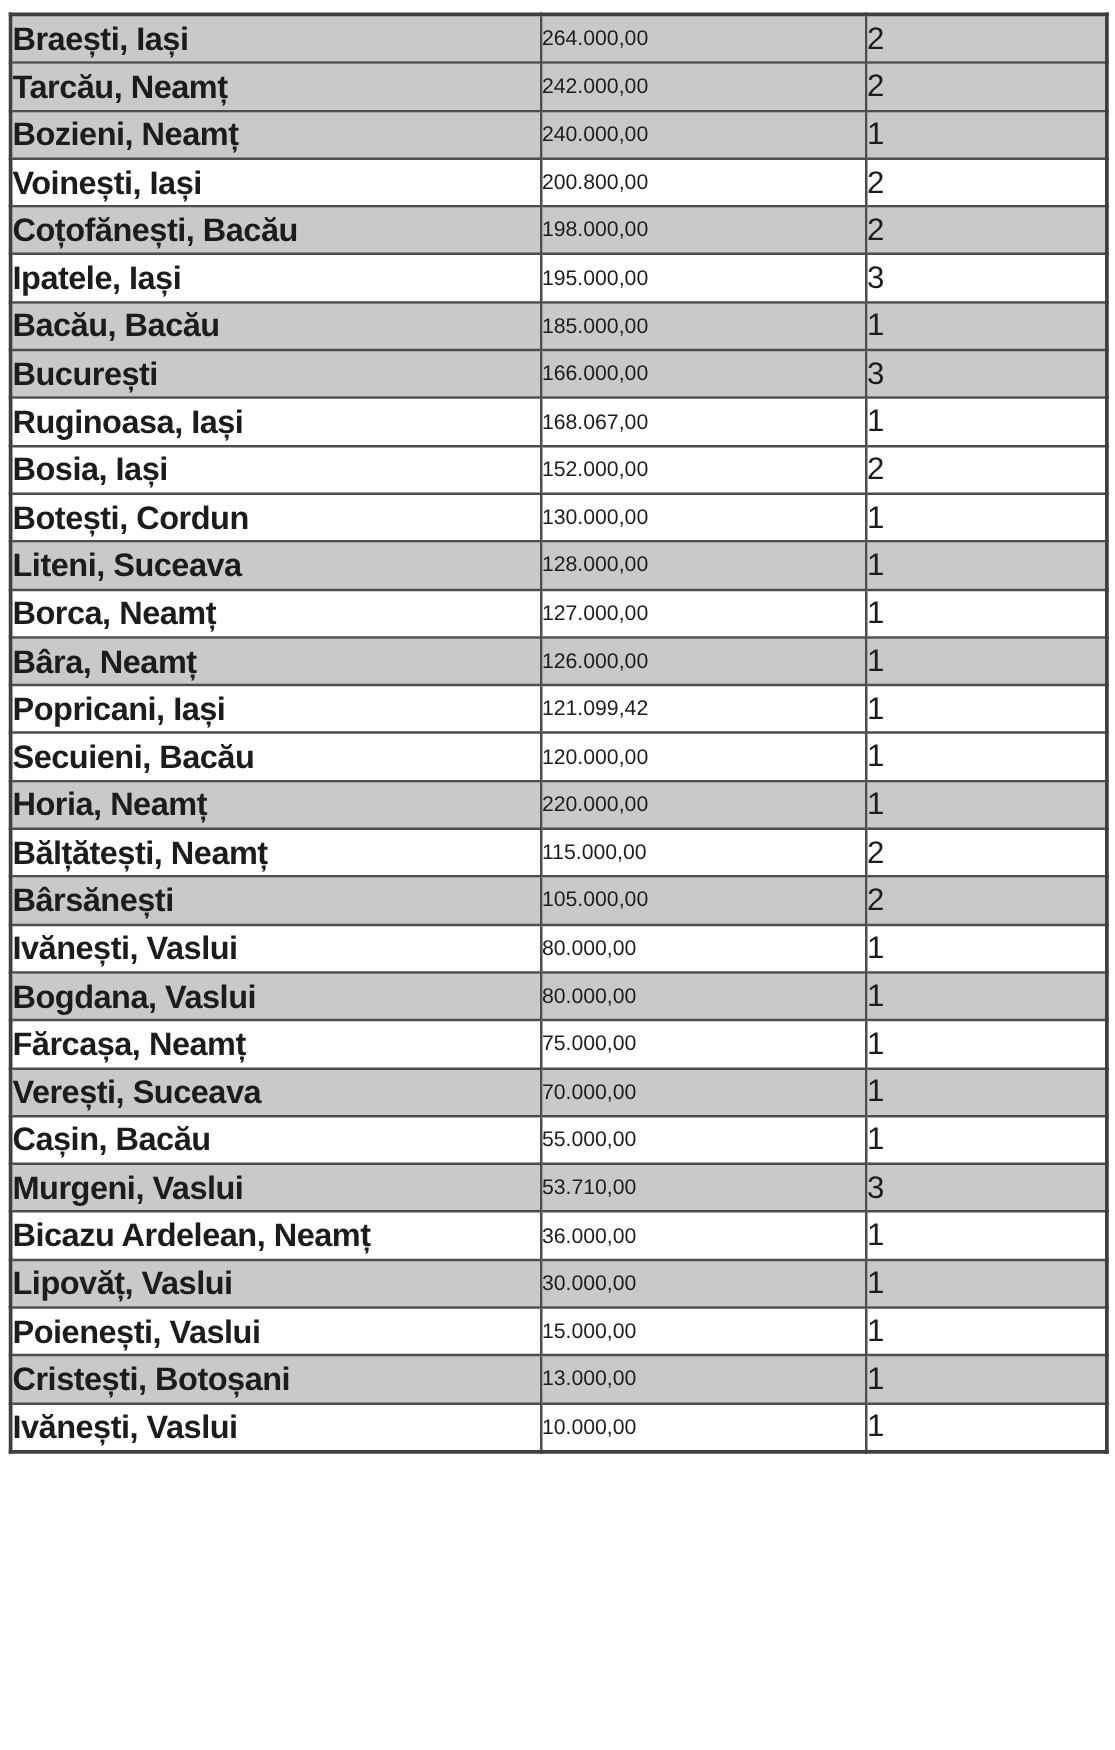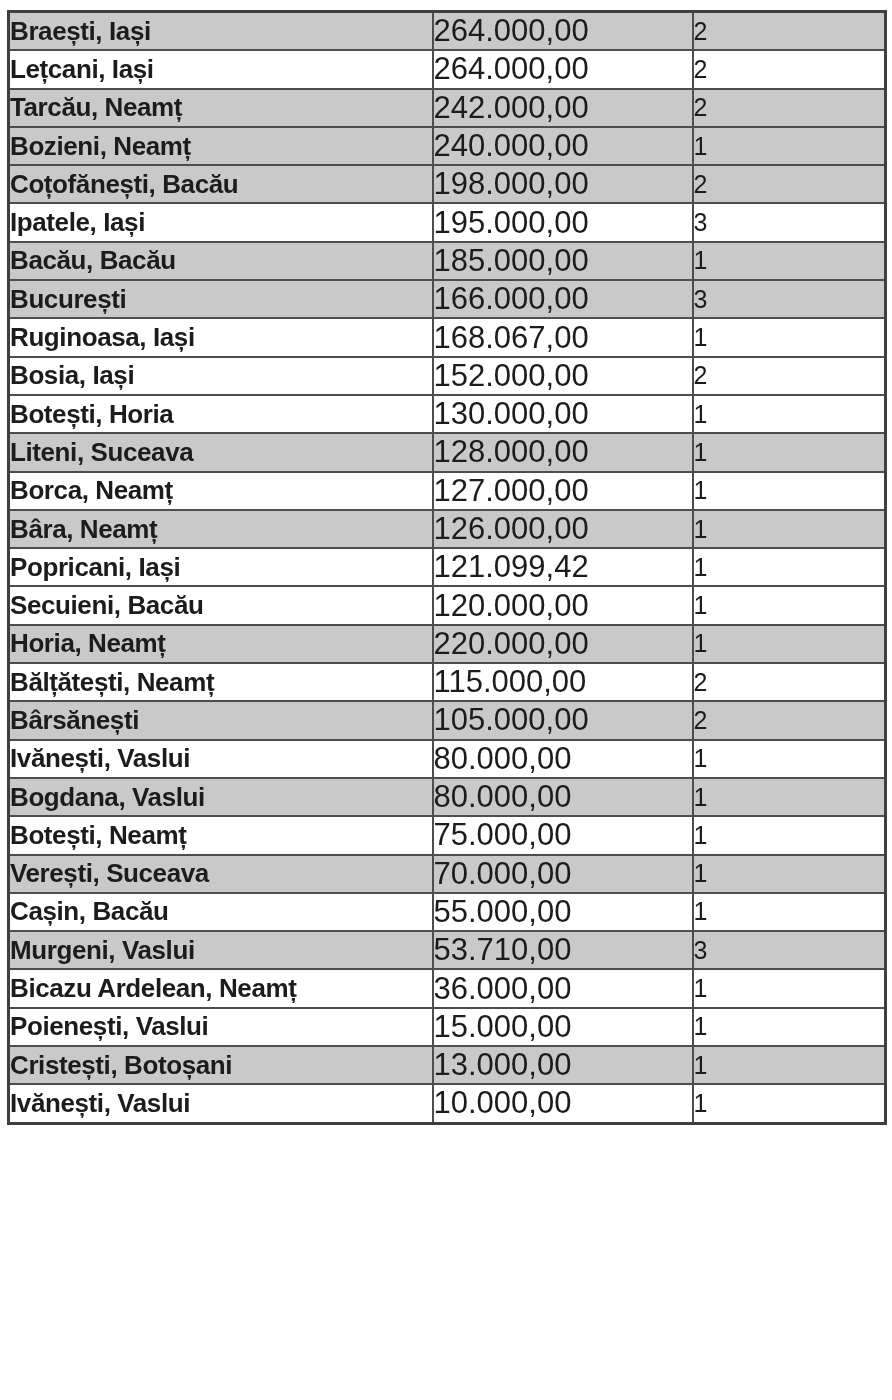--- a/index.html
+++ b/index.html
@@ -43,21 +43,21 @@
   tr.alt td{ background:var(--row-alt); }
   td.c-loc{
     padding-left:26px;
     font-weight:700;
     font-size:26px;
     letter-spacing:-0.4px;
   }
   td.c-amt{
     padding-left:18px;
     font-weight:400;
-    font-size:31px;
+    font-size:17px;
   }
   td.c-cnt{
     padding-left:20px;
     font-weight:400;
     font-size:25px;
   }
 </style>
 </head>
 <body>
 
@@ -67,34 +67,34 @@
       <col style="width:424px">
       <col style="width:260px">
       <col style="width:193px">
     </colgroup>
     <tbody>
         <tr class="alt">
     <td class="c-loc">Braești, Iași</td>
     <td class="c-amt">264.000,00</td>
     <td class="c-cnt">2</td>
   </tr>
-        <tr>
-    <td class="c-loc">Lețcani, Iași</td>
-    <td class="c-amt">264.000,00</td>
-    <td class="c-cnt">2</td>
-  </tr>
         <tr class="alt">
     <td class="c-loc">Tarcău, Neamț</td>
     <td class="c-amt">242.000,00</td>
     <td class="c-cnt">2</td>
   </tr>
         <tr class="alt">
     <td class="c-loc">Bozieni, Neamț</td>
     <td class="c-amt">240.000,00</td>
     <td class="c-cnt">1</td>
+  </tr>
+        <tr>
+    <td class="c-loc">Voinești, Iași</td>
+    <td class="c-amt">200.800,00</td>
+    <td class="c-cnt">2</td>
   </tr>
         <tr class="alt">
     <td class="c-loc">Coțofănești, Bacău</td>
     <td class="c-amt">198.000,00</td>
     <td class="c-cnt">2</td>
   </tr>
         <tr>
     <td class="c-loc">Ipatele, Iași</td>
     <td class="c-amt">195.000,00</td>
     <td class="c-cnt">3</td>
@@ -113,21 +113,21 @@
     <td class="c-loc">Ruginoasa, Iași</td>
     <td class="c-amt">168.067,00</td>
     <td class="c-cnt">1</td>
   </tr>
         <tr>
     <td class="c-loc">Bosia, Iași</td>
     <td class="c-amt">152.000,00</td>
     <td class="c-cnt">2</td>
   </tr>
         <tr>
-    <td class="c-loc">Botești, Horia</td>
+    <td class="c-loc">Botești, Cordun</td>
     <td class="c-amt">130.000,00</td>
     <td class="c-cnt">1</td>
   </tr>
         <tr class="alt">
     <td class="c-loc">Liteni, Suceava</td>
     <td class="c-amt">128.000,00</td>
     <td class="c-cnt">1</td>
   </tr>
         <tr>
     <td class="c-loc">Borca, Neamț</td>
@@ -168,21 +168,21 @@
     <td class="c-loc">Ivănești, Vaslui</td>
     <td class="c-amt">80.000,00</td>
     <td class="c-cnt">1</td>
   </tr>
         <tr class="alt">
     <td class="c-loc">Bogdana, Vaslui</td>
     <td class="c-amt">80.000,00</td>
     <td class="c-cnt">1</td>
   </tr>
         <tr>
-    <td class="c-loc">Botești, Neamț</td>
+    <td class="c-loc">Fărcașa, Neamț</td>
     <td class="c-amt">75.000,00</td>
     <td class="c-cnt">1</td>
   </tr>
         <tr class="alt">
     <td class="c-loc">Verești, Suceava</td>
     <td class="c-amt">70.000,00</td>
     <td class="c-cnt">1</td>
   </tr>
         <tr>
     <td class="c-loc">Cașin, Bacău</td>
@@ -190,20 +190,25 @@
     <td class="c-cnt">1</td>
   </tr>
         <tr class="alt">
     <td class="c-loc">Murgeni, Vaslui</td>
     <td class="c-amt">53.710,00</td>
     <td class="c-cnt">3</td>
   </tr>
         <tr>
     <td class="c-loc">Bicazu Ardelean, Neamț</td>
     <td class="c-amt">36.000,00</td>
+    <td class="c-cnt">1</td>
+  </tr>
+        <tr class="alt">
+    <td class="c-loc">Lipovăț, Vaslui</td>
+    <td class="c-amt">30.000,00</td>
     <td class="c-cnt">1</td>
   </tr>
         <tr>
     <td class="c-loc">Poienești, Vaslui</td>
     <td class="c-amt">15.000,00</td>
     <td class="c-cnt">1</td>
   </tr>
         <tr class="alt">
     <td class="c-loc">Cristești, Botoșani</td>
     <td class="c-amt">13.000,00</td>

